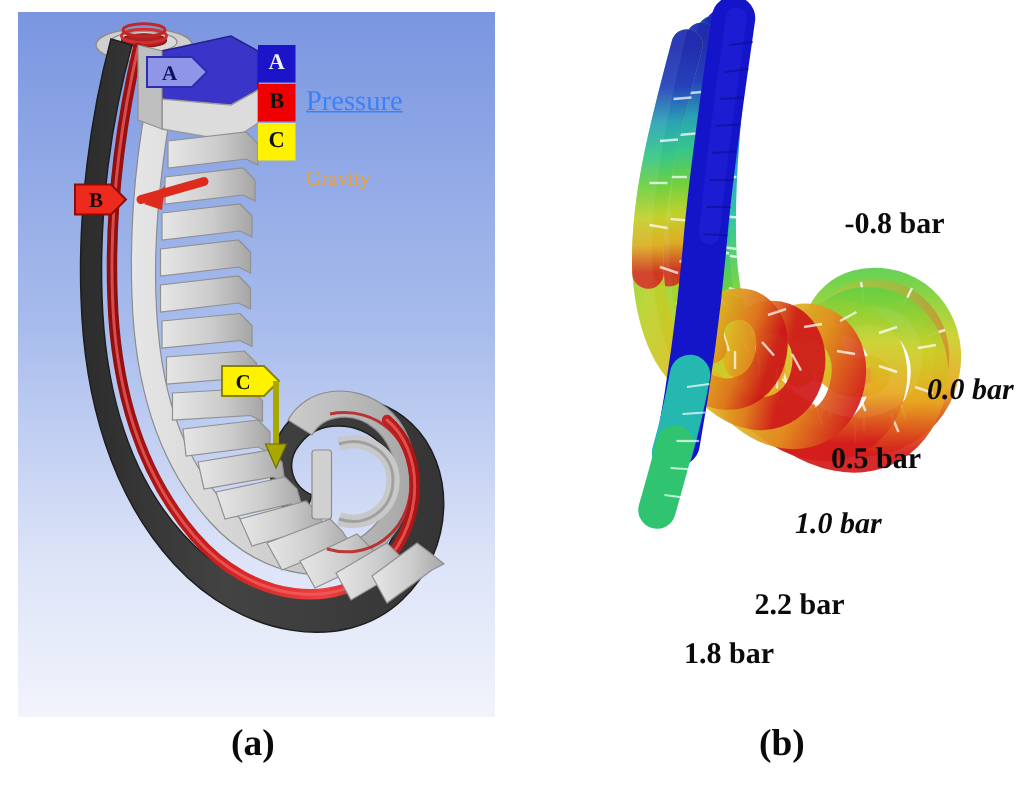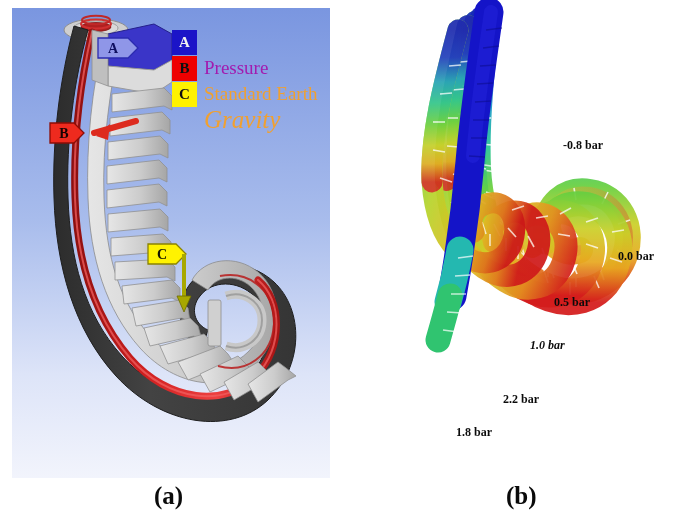--- a/index.html
+++ b/index.html
@@ -83,35 +83,34 @@
   .sw-b { background: #ee0000; color: #101010; }
   .sw-c { background: #fff200; color: #101010; }
   .legend-label {
     margin-left: 7px;
     font-family: "Liberation Serif", serif;
     font-size: 19px;
     line-height: 24px;
     white-space: nowrap;
   }
   .lab-a { color: #1f2b63; }
-  .lab-b { color: #a21caf; }
+  .lab-b { color: #3b82f6; text-decoration: underline; }
   .lab-c { color: #f0a030; }
   .legend-cont {
     margin-left: 32px;
     font-family: "Liberation Serif", serif;
-    font-size: 25px;
+    font-size: 14px;
     line-height: 24px;
     color: #f0a030;
-    font-style: italic;
   }
   .bar-label {
     position: absolute;
     font-family: "Liberation Serif", serif;
     font-weight: bold;
-    font-size: 12px;
+    font-size: 20px;
     color: #0b0b0b;
     white-space: nowrap;
   }
 </style>
 </head>
 <body>
 
 <div id="figure">
 
   <div class="panel-a-frame">
@@ -254,21 +253,20 @@
     <div class="legend">
       <div class="legend-row">
         <div class="legend-swatch sw-a">A</div>
       </div>
       <div class="legend-row">
         <div class="legend-swatch sw-b">B</div>
         <div class="legend-label lab-b">Pressure</div>
       </div>
       <div class="legend-row">
         <div class="legend-swatch sw-c">C</div>
-        <div class="legend-label lab-c">Standard Earth</div>
       </div>
       <div class="legend-cont">Gravity</div>
     </div>
   </div>
 
   <div class="panel-b-frame">
     <svg width="345" height="478" viewBox="0 0 345 478">
       <defs>
 
         <linearGradient id="cmapFull" x1="0" y1="0" x2="0" y2="1">
@@ -491,21 +489,21 @@
             <line x1="115" y1="294" x2="130" y2="294"></line>
             <line x1="111" y1="312" x2="126" y2="313"></line>
             <line x1="107" y1="330" x2="122" y2="332"></line>
           </g>
         </g>
       </g>
     </svg>
 
     
     <div class="bar-label" style="left:227px; top:138px;">-0.8 bar</div>
-    <div class="bar-label" style="left:282px; top:249px;">0.0 bar</div>
+    <div class="bar-label" style="left:282px; top:249px;font-style:italic;">0.0 bar</div>
     <div class="bar-label" style="left:218px; top:295px;">0.5 bar</div>
     <div class="bar-label" style="left:194px; top:338px;font-style:italic;">1.0 bar</div>
     <div class="bar-label" style="left:167px; top:392px;">2.2 bar</div>
     <div class="bar-label" style="left:120px; top:425px;">1.8 bar</div>
   </div>
 
   <div class="caption-row">
     <div class="caption caption-a">(a)</div>
     <div class="caption caption-b">(b)</div>
   </div>

